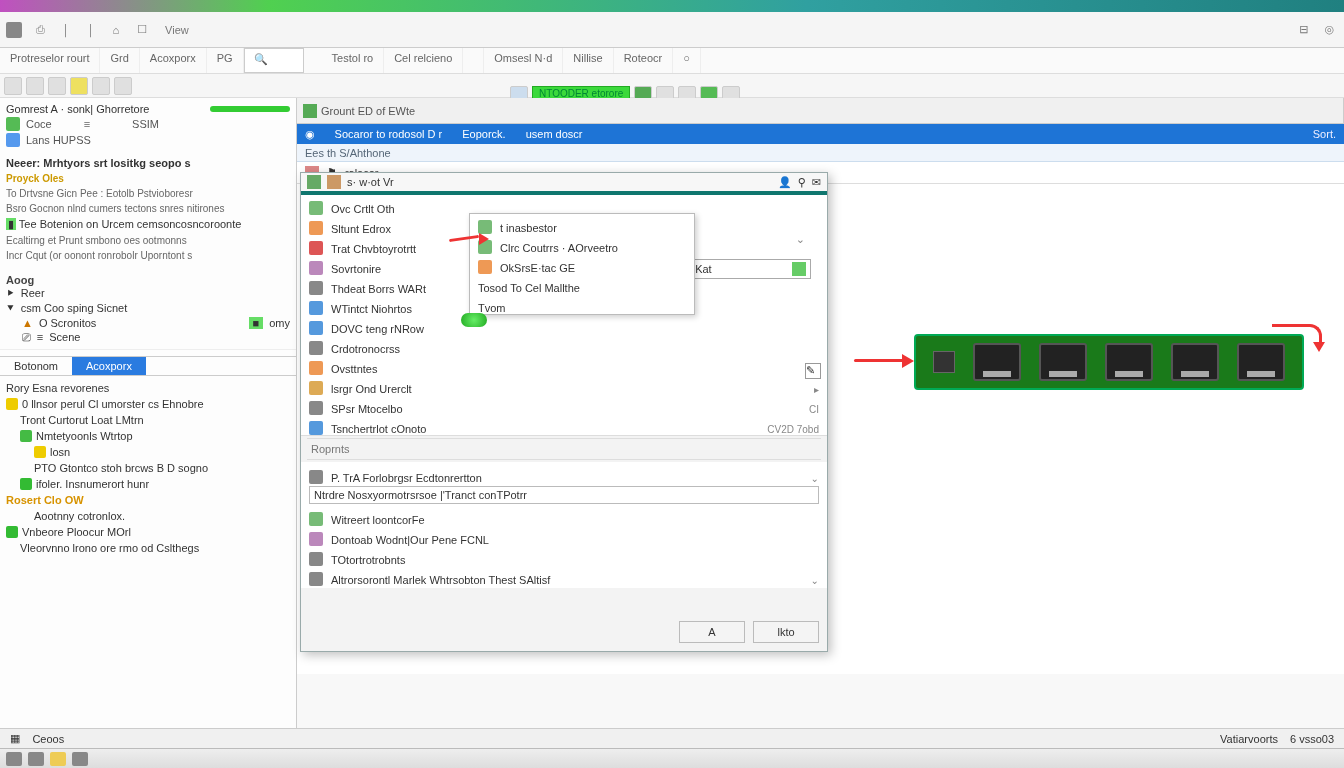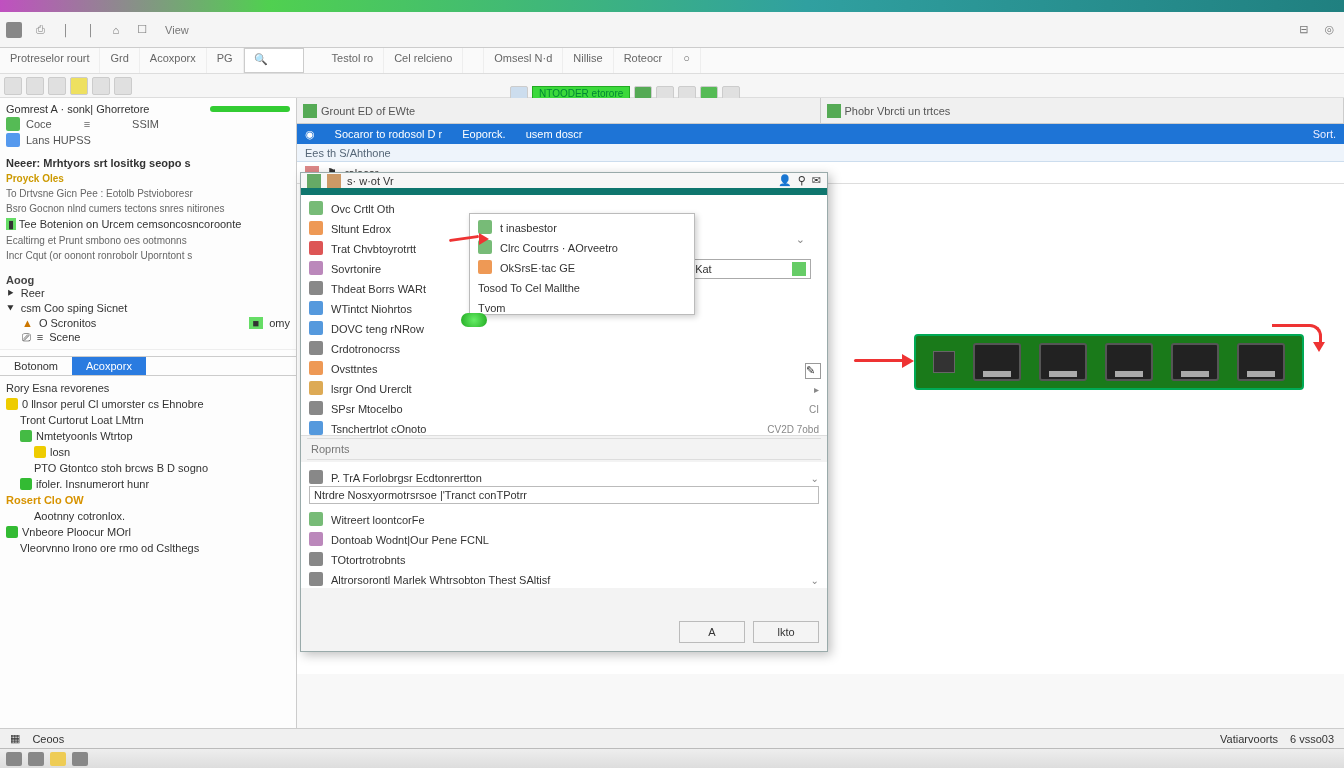--- a/index.html
+++ b/index.html
@@ -57,21 +57,21 @@
 .board{position:absolute;right:40px;top:150px;width:390px;height:56px;background:#1a7a1a;border:2px solid #0a5;border-radius:4px;display:flex;align-items:center;justify-content:space-around;padding:0 8px}
 .board .port{width:48px;height:38px;background:#222;border:2px solid #555;border-radius:3px;position:relative}
 .board .port::after{content:"";position:absolute;left:8px;right:8px;top:26px;height:6px;background:#aaa}
 .board .chip{width:22px;height:22px;background:#333;border:1px solid #666}
 .redarr1{position:absolute;right:430px;top:170px;width:60px;height:14px}
 .redarr1::before{content:"";position:absolute;left:0;top:5px;right:10px;height:3px;background:#e33;border-radius:2px}
 .redarr1::after{content:"";position:absolute;right:0;top:0;border-left:12px solid #e33;border-top:7px solid transparent;border-bottom:7px solid transparent}
 .redarr2{position:absolute;right:22px;top:140px;width:50px;height:20px;border-top:3px solid #e33;border-right:3px solid #e33;border-radius:0 12px 0 0}
 .redarr2::after{content:"";position:absolute;right:-6px;bottom:-8px;border-top:10px solid #e33;border-left:6px solid transparent;border-right:6px solid transparent}
 .dlg{position:absolute;left:300px;top:172px;width:528px;height:480px;background:#f3f3f3;border:1px solid #9aa;box-shadow:3px 3px 10px rgba(0,0,0,.25);z-index:50}
-.dlg .dtb{height:22px;background:#f7f7f7;border-bottom:7px solid #0f766e;display:flex;align-items:center;padding:0 6px;gap:6px}
+.dlg .dtb{height:22px;background:#f7f7f7;border-bottom:4px solid #0f766e;display:flex;align-items:center;padding:0 6px;gap:6px}
 .dlg .dtb .di{width:14px;height:14px;background:#6a6}
 .dlg .dtb .sp{flex:1}
 .dlg .list{background:#fff;margin:0;border-bottom:1px solid #ddd}
 .dlg .li{height:20px;display:flex;align-items:flex-end;padding:0 8px;gap:8px}
 .dlg .li .lic{width:14px;height:14px;border-radius:2px;flex-shrink:0}
 .dlg .li .lic.a{background:#7b7}
 .dlg .li .lic.b{background:#e95}
 .dlg .li .lic.c{background:#59d}
 .dlg .li .lic.d{background:#b8b}
 .dlg .li .lic.e{background:#d55}
@@ -242,24 +242,20 @@
       <div class="tn ind1">Vleorvnno lrono ore rmo od  Cslthegs</div>
     </div>
   </div>
 
   <div class="right">
     <div class="rtop">
       <div class="pane">
           <span class="pi"></span>
           <span>Grount ED of  EWte</span>
         </div>
-      <div class="pane">
-          <span class="pi"></span>
-          <span>Phobr Vbrcti un trtces</span>
-        </div>
     </div>
     <div class="rtrow">
       <span>◉</span>
       <span>Socaror to rodosol D r</span>
       <span>Eoporck.</span>
       <span>usem doscr</span>
       <span class="spc"></span>
       <span class="ed">Sort.</span>
     </div>
     <div class="rtsub">Ees th  S/Ahthone</div>

